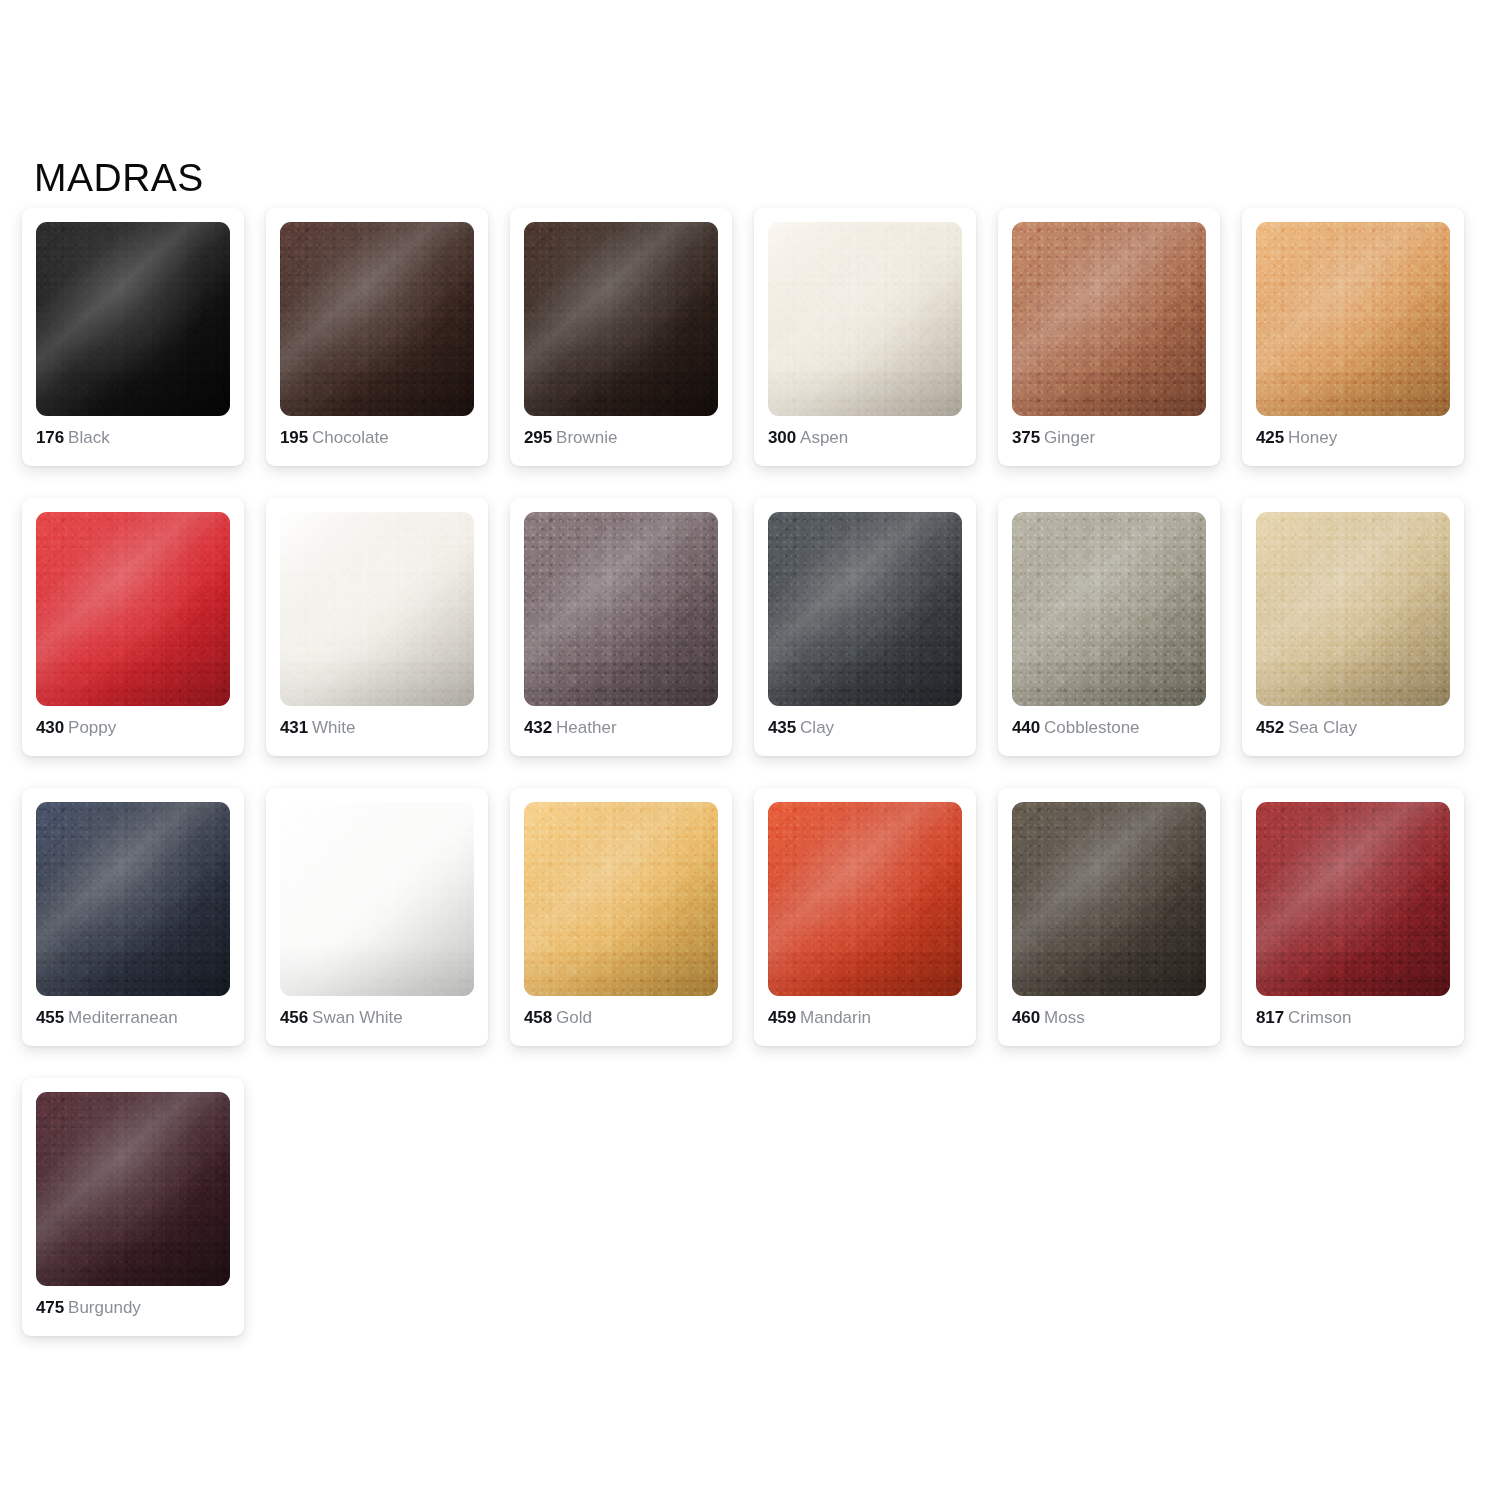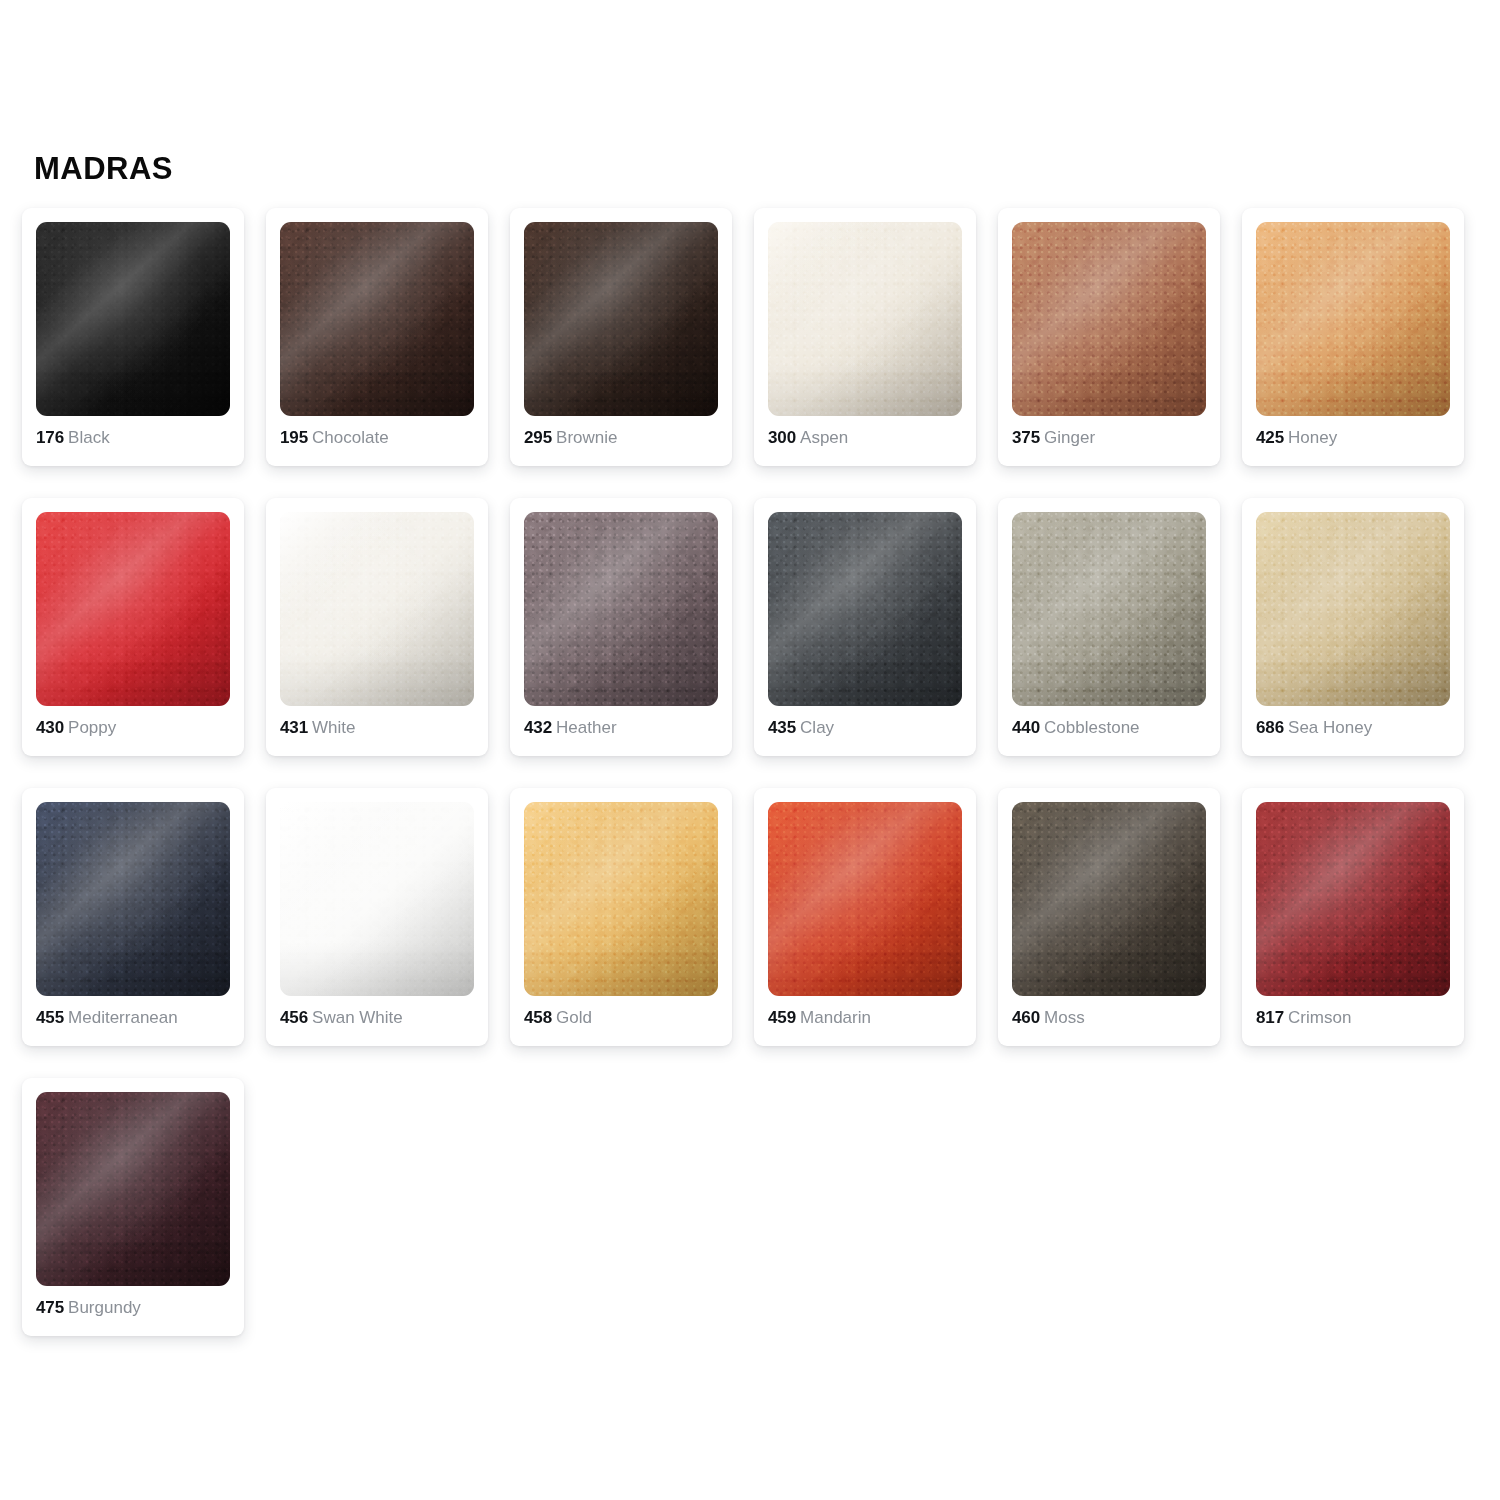--- a/index.html
+++ b/index.html
@@ -22,22 +22,22 @@
     height: 1500px;
     background: #ffffff;
     box-sizing: border-box;
     padding: 0;
   }
 
   .collection-title {
     position: absolute;
     left: 34px;
     top: 132px;
-    font-size: 31px;
-    font-weight: 700;
+    font-size: 39px;
+    font-weight: 400;
     letter-spacing: 0.5px;
     color: #0a0a0a;
     line-height: 1;
   }
 
   .swatch-grid {
     position: absolute;
     left: 22px;
     top: 208px;
     width: 1456px;
@@ -248,21 +248,21 @@
         </div>
         <div class="swatch-label"><span class="swatch-code">440</span><span class="swatch-name">Cobblestone</span></div>
       </div>
       <div class="swatch-card">
         <div class="swatch-tile" style="background-color: rgb(212, 192, 148); background-image: linear-gradient(138deg, rgb(232, 216, 178) 0%, rgb(212, 192, 148) 34%, rgb(212, 192, 148) 58%, rgb(181, 160, 116) 100%);">
           <span class="grain"></span>
           <span class="grain2"></span>
           <span class="sheen"></span>
           <span class="vignette"></span>
         </div>
-        <div class="swatch-label"><span class="swatch-code">686</span><span class="swatch-name">Sea Honey</span></div>
+        <div class="swatch-label"><span class="swatch-code">452</span><span class="swatch-name">Sea Clay</span></div>
       </div>
       <div class="swatch-card">
         <div class="swatch-tile" style="background-color: rgb(48, 54, 68); background-image: linear-gradient(138deg, rgb(73, 83, 106) 0%, rgb(48, 54, 68) 34%, rgb(48, 54, 68) 58%, rgb(26, 30, 40) 100%);">
           <span class="grain"></span>
           <span class="grain2"></span>
           <span class="sheen"></span>
           <span class="vignette"></span>
         </div>
         <div class="swatch-label"><span class="swatch-code">455</span><span class="swatch-name">Mediterranean</span></div>
       </div>

